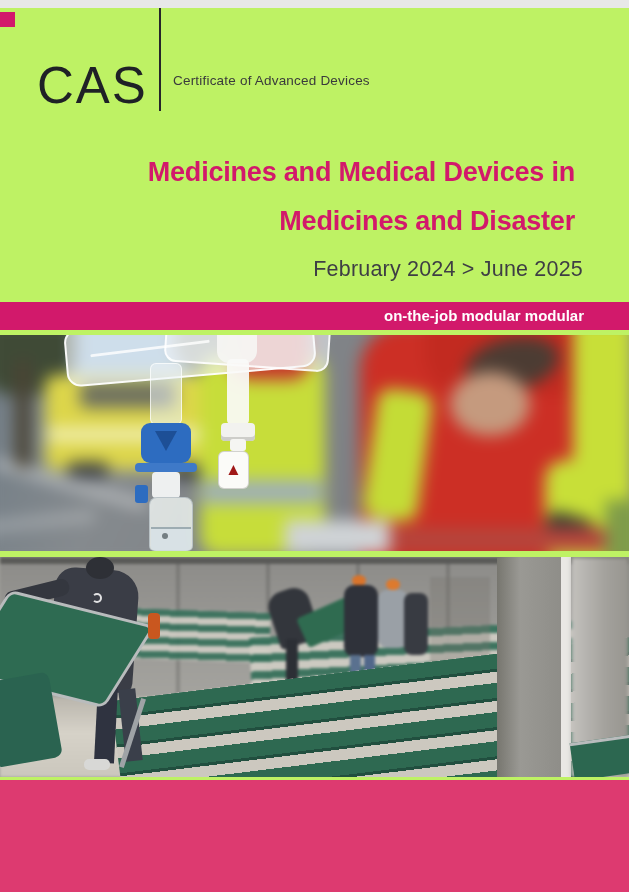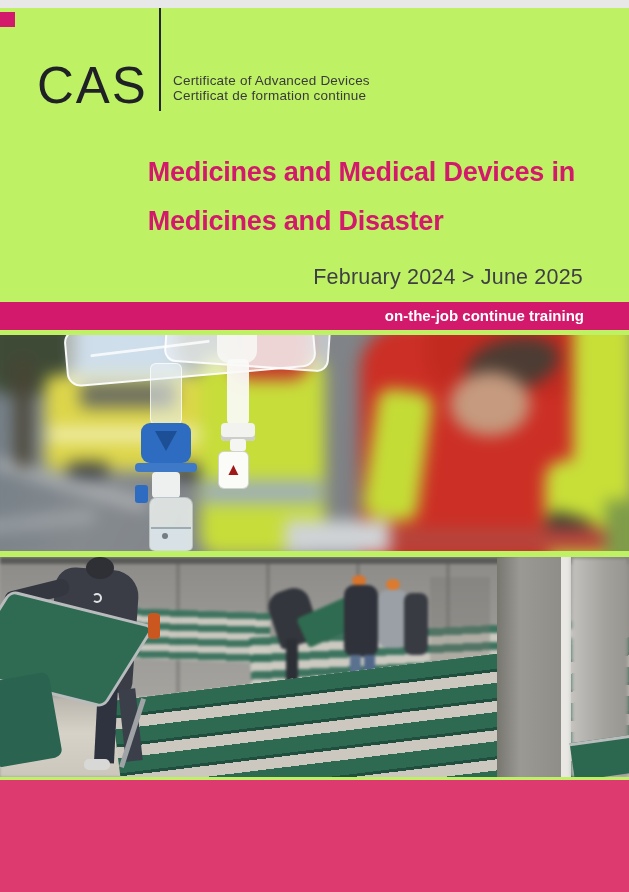--- a/index.html
+++ b/index.html
@@ -11,24 +11,24 @@
   }
   
   .corner-chip { position:absolute; left:0; top:4px; width:15px; height:15px; background:#d2196b; }
   .cas {
     position:absolute; left:37px; top:52px; font-size:51px; line-height:51px;
     font-weight:300; letter-spacing:2px; color:#1f2126;
     font-family:"Liberation Sans", sans-serif;
   }
   .vline { position:absolute; left:159px; top:0; width:2px; height:103px; background:#26262a; }
   .cert { position:absolute; left:173px; top:65px; font-size:13.5px; line-height:15px; color:#3a3a3c; letter-spacing:.2px; }
-  .title-block { position:absolute; right:54px; top:140px; color:#d2196b; font-weight:bold; }
+  .title-block { position:absolute; right:54px; top:140px; text-align:right; color:#d2196b; font-weight:bold; }
   .title-block .tl { font-size:27px; line-height:49px; letter-spacing:-.2px; }
   .dates {
-    position:absolute; right:46px; top:254px; text-align:left;
+    position:absolute; right:46px; top:246px; text-align:left;
     font-size:21.5px; line-height:30px; color:#3e3e44; letter-spacing:.2px;
   }
   
   .banner {
     position:absolute; left:0; top:294px; width:629px; height:28px; background:#d2196b;
     color:#ffffff; font-weight:bold; font-size:15px; line-height:28px;
     text-align:right; padding-right:45px;
   }
   
   .photo { position:absolute; left:0; width:629px; overflow:hidden; background:#84888c; }
@@ -51,31 +51,30 @@
 </head>
 <body>
 
 <div id="page">
 
   <div class="corner-chip"></div>
   <div class="cas">CAS</div>
   <div class="vline"></div>
   <div class="cert">
     <div>Certificate of Advanced Devices</div>
-    <div>Certificat de formation continue</div>
   </div>
 
   <div class="title-block">
     <div class="tl">Medicines and Medical Devices in</div>
     <div class="tl">Medicines and Disaster</div>
   </div>
 
   <div class="dates">February 2024 &gt; June 2025</div>
 
-  <div class="banner">on-the-job continue training</div>
+  <div class="banner">on-the-job modular modular</div>
 
   <div class="photo" id="photo1">
     <div class="p1-bg">
       <div style="inset:0;background:linear-gradient(115deg,#6d7a84 0%,#858a8e 25%,#7e8185 55%,#6f7276 100%);"></div>
       <div style="left:40px;top:0;width:170px;height:70px;background:#8fb3d1;border-radius:0 0 40px 40px;"></div>
       <div style="left:0;top:0;width:90px;height:75px;background:#3f4a36;border-radius:0 0 50% 30%;"></div>
       <div style="left:190px;top:0;width:70px;height:55px;background:#4e5a44;border-radius:0 0 40% 50%;"></div>
       <div style="left:30px;top:40px;width:16px;height:110px;background:#4a4435;"></div>
       <div style="left:60px;top:55px;width:195px;height:95px;background:#ddd64a;border-radius:10px;"></div>
       <div style="left:95px;top:62px;width:95px;height:26px;background:#6e7060;border-radius:6px;"></div>

